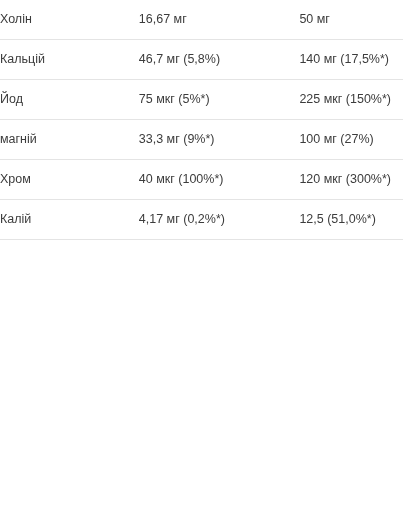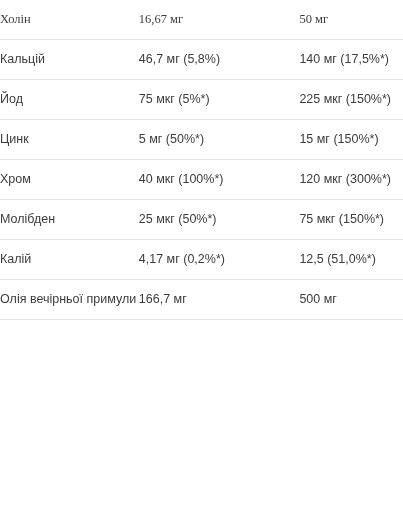--- a/index.html
+++ b/index.html
@@ -47,21 +47,20 @@
   .col-total { width: 100px; padding-left: 14px;  }
 
   .col-name  span,
   .col-dose  span,
   .col-total span {
     display: block;
   }
 
   
   .nutrition-table tr:first-child td {
-    font-family: Liberation Serif, serif;
   }
 </style>
 </head>
 <body>
 
 <table class="nutrition-table">
   <tbody>
       <tr>
         <td class="col-name">
           <span>Холін</span>
@@ -90,71 +89,49 @@
         </td>
         <td class="col-dose">
           <span>75 мкг (5%*)</span>
         </td>
         <td class="col-total">
           <span>225 мкг (150%*)</span>
         </td>
       </tr>
       <tr>
         <td class="col-name">
-          <span>Цинк</span>
+          <span>магній</span>
         </td>
         <td class="col-dose">
-          <span>5 мг (50%*)</span>
+          <span>33,3 мг (9%*)</span>
         </td>
         <td class="col-total">
-          <span>15 мг (150%*)</span>
+          <span>100 мг (27%)</span>
         </td>
       </tr>
       <tr>
         <td class="col-name">
           <span>Хром</span>
         </td>
         <td class="col-dose">
           <span>40 мкг (100%*)</span>
         </td>
         <td class="col-total">
           <span>120 мкг (300%*)</span>
         </td>
       </tr>
       <tr>
         <td class="col-name">
-          <span>Молібден</span>
-        </td>
-        <td class="col-dose">
-          <span>25 мкг (50%*)</span>
-        </td>
-        <td class="col-total">
-          <span>75 мкг (150%*)</span>
-        </td>
-      </tr>
-      <tr>
-        <td class="col-name">
           <span>Калій</span>
         </td>
         <td class="col-dose">
           <span>4,17 мг (0,2%*)</span>
         </td>
         <td class="col-total">
           <span>12,5 (51,0%*)</span>
-        </td>
-      </tr>
-      <tr>
-        <td class="col-name">
-          <span>Олія вечірньої примули</span>
-        </td>
-        <td class="col-dose">
-          <span>166,7 мг</span>
-        </td>
-        <td class="col-total">
-          <span>500 мг</span>
         </td>
       </tr>
       <tr>
         <td class="col-name"></td>
         <td class="col-dose"></td>
         <td class="col-total"></td>
       </tr>
     </tbody>
 </table>
 

